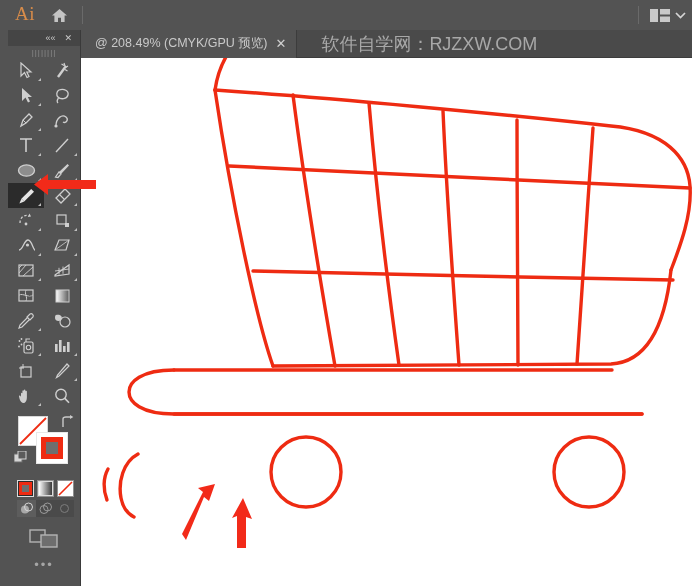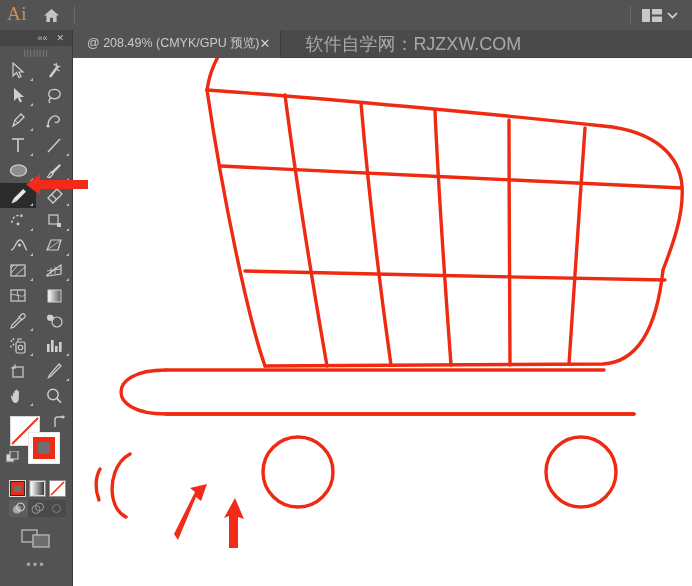--- a/index.html
+++ b/index.html
@@ -2,21 +2,21 @@
 <html><head>
 <meta charset="utf-8">
 <style>
   * { margin:0; padding:0; box-sizing:border-box; }
   html,body{ width:692px; height:586px; overflow:hidden; }
   body{
     font-family:"Liberation Sans","DejaVu Sans",sans-serif;
     background:#535353;
     -webkit-font-smoothing:antialiased;
   }
-  #app{ position:relative; width:605px; height:586px; background:#bef264; }
+  #app{ position:relative; width:605px; height:586px; background:#bef264;margin-left:8px; }
 
   
   .menubar{
     position:absolute; left:0; top:0; width:692px; height:30px;
     background:#535353; display:flex; align-items:center;
   }
   .ai-logo{
     width:34px; text-align:center; color:#d88c4a; font-size:19px;
     font-family:"Liberation Serif","DejaVu Serif",serif; letter-spacing:.5px;
     padding-bottom:2px;
@@ -32,21 +32,21 @@
     display:flex; align-items:center; gap:5px; padding:0 8px;
   }
 
   
   .tabbar{
     position:absolute; left:0; top:30px; width:692px; height:28px;
     background:#4a4a4a; border-bottom:1px solid #3c3c3c;
     display:flex; align-items:center;
   }
   .tab{
-    height:28px; display:flex; align-items:center; 
+    height:28px; display:flex; align-items:center; gap:8px;
     padding:0 10px 0 14px; background:#535353; color:#c9c9c9; font-size:12.5px;
     border-right:1px solid #3c3c3c; white-space:nowrap;
   }
   .tab-close{ color:#d0d0d0; font-size:13px; line-height:1; }
   .watermark{
     color:#a8a8a8; font-size:18px; margin-left:24px; white-space:nowrap;
   }
 
   
   .canvas{

